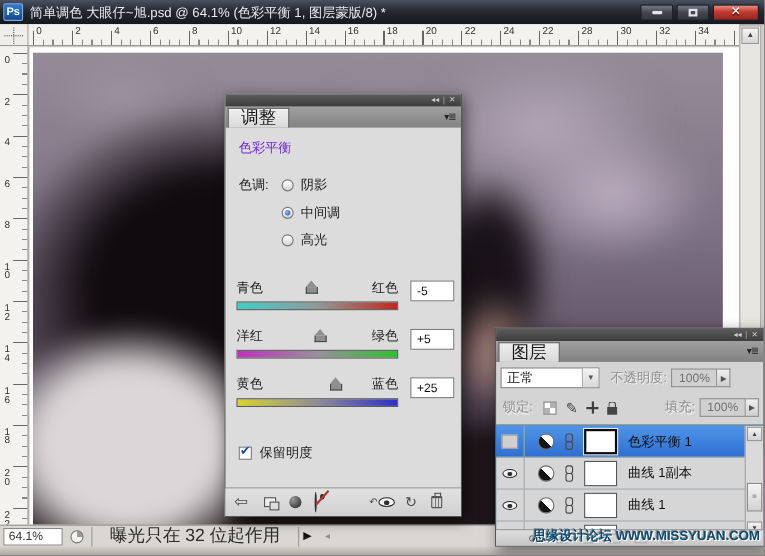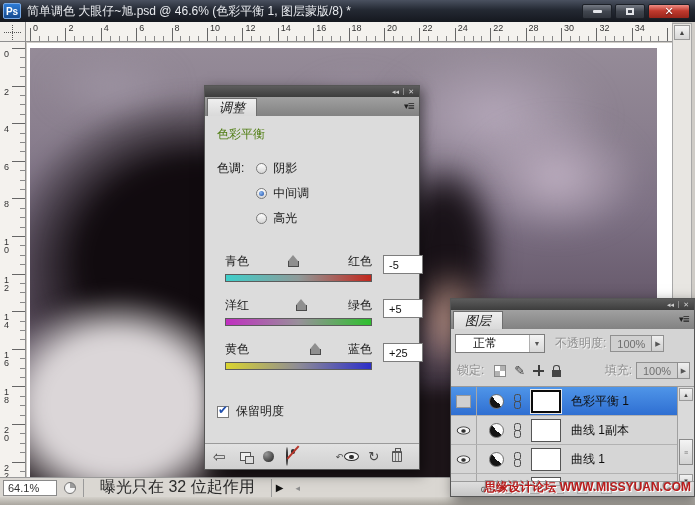--- a/index.html
+++ b/index.html
@@ -79,36 +79,36 @@
   
   .panel { position:absolute; background:#dcdcdc; border:1px solid #565656;
     box-shadow:3px 4px 12px rgba(0,0,0,.5); }
   .panel-grip { height:11px; background:linear-gradient(#5c5c5c,#3d3d3d); display:flex;
     justify-content:flex-end; align-items:center; gap:4px; padding:0 5px; }
   .grip-ic { color:#cfcfcf; font-size:7px; line-height:1; }
   .grip-sep { width:1px; height:7px; background:#8a8a8a; }
   .tab-row { height:19px; background:linear-gradient(#a0a0a0,#828282); display:flex;
     align-items:flex-end; position:relative; }
   .tab { height:18px; padding:0 11px; background:linear-gradient(#efefef,#d9d9d9);
-    border:1px solid #6e6e6e; border-bottom:none; font-size:13px; color:#1a1a1a; display:flex;
-    align-items:center; margin-left:2px;font-style:italic; }
+    border:1px solid #6e6e6e; border-bottom:none; font-size:16px; color:#1a1a1a; display:flex;
+    align-items:center; margin-left:2px; }
   .panel-menu { position:absolute; right:5px; top:4px; font-size:9px; color:#222;
     letter-spacing:-1px; }
 
   
   .adj-panel { left:204px; top:85px; width:216px; height:385px; z-index:20; }
-  .adj-title { font-size:12px; color:#4d7c0f; padding:10px 12px 0; }
+  .adj-title { font-size:12px; color:#6d28d9; padding:10px 12px 0; }
   .tone-row { display:flex; padding:17px 12px 0; font-size:12px; color:#1c1c1c; }
   .radio-col { margin-left:12px; display:flex; flex-direction:column; gap:8px; }
   .radio { display:flex; align-items:center; gap:6px; font-size:12px; }
   .rb { width:11px; height:11px; border-radius:50%; border:1px solid #7a7a7a;
     background:linear-gradient(#fefefe,#d6d6d6); }
   .rb.on::after { content:""; display:block; width:5px; height:5px; margin:2px; border-radius:50%;
     background:radial-gradient(circle at 35% 35%,#8db9f2,#1d4fa8); }
-  .sliders { margin-top:26px;margin-left:10px; }
+  .sliders { margin-top:26px; }
   .slider-block { position:relative; height:44px; padding-left:10px; }
   .sl-labels { display:flex; justify-content:space-between; width:147px; font-size:12px;
     color:#1c1c1c; }
   .sl-track { position:relative; width:147px; height:8px; border:1px solid #5c5c5c; margin-top:4px; }
   .tr-cyanred  { background:linear-gradient(to right,#3ecfca,#8f9a99 50%,#c2271d); }
   .tr-maggreen { background:linear-gradient(to right,#c02fc0,#98909a 50%,#2fc02f); }
   .tr-yelblue  { background:linear-gradient(to right,#d9d42f,#8e8c96 50%,#2d2fc9); }
   .sl-handle { position:absolute; top:8px; width:11px; height:6px; background:#8f8f8f;
     border:1px solid #4a4a4a; border-top:none; }
   .sl-handle::before { content:""; position:absolute; left:-1px; top:-6px; width:0; height:0;
@@ -145,21 +145,21 @@
   .i-trash { position:relative; margin-left:13px; width:10px; height:11px; border:1px solid #555;
     border-top:2px solid #555; border-radius:1px;
     background:repeating-linear-gradient(to right,transparent 0 2px,#777 2px 3px); }
   .i-trash::before { content:""; position:absolute; left:2px; top:-5px; width:4px; height:2px;
     border:1px solid #555; border-bottom:none; }
 
   
   .layers-panel { left:450px; top:298px; width:245px; height:199px; z-index:19; background:#d4d4d4; }
   .blend-row { display:flex; align-items:center; padding:4px 4px 0 4px; height:25px; }
   .dropdown { width:90px; height:19px; background:#fff; border:1px solid #7d7d7d; display:flex;
-    align-items:center; font-size:12px; color:#111; padding-left:17px; }
+    align-items:center; font-size:12px; color:#111; padding-left:5px; }
   .dd-btn { margin-left:auto; width:15px; height:17px; border-left:1px solid #b0b0b0;
     background:linear-gradient(#f4f4f4,#d8d8d8); display:flex; align-items:center;
     justify-content:center; font-size:7px; color:#555; }
   .dim-label { color:#8f8f8f; font-size:12px; text-shadow:1px 1px 0 #f0f0f0; margin-left:10px;
     margin-right:4px; }
   .spin { width:42px; height:17px; border:1px solid #909090; background:#d0d0d0; color:#707070;
     font-size:11px; display:flex; align-items:center; justify-content:center; }
   .spin-btn { width:12px; height:17px; border:1px solid #909090; border-left:none;
     background:linear-gradient(#efefef,#cfcfcf); color:#555; font-size:7px; display:flex;
     align-items:center; justify-content:center; }
@@ -205,30 +205,30 @@
   .ls-thumb { position:absolute; left:1px; right:1px; top:52px; height:26px;
     background:linear-gradient(#f4f4f4,#d2d2d2); border:1px solid #8a8a8a; display:flex;
     align-items:center; justify-content:center; font-size:7px; color:#777; letter-spacing:0; }
   .layers-footer { position:absolute; left:0; right:0; bottom:0; height:15px;
     border-top:1px solid #9a9a9a; background:linear-gradient(#dedede,#c6c6c6); display:flex;
     align-items:center; }
   .layers-footer .i-chain { transform:rotate(90deg) scale(.75); margin-left:32px; height:13px; }
   .ghost-ic { width:11px; height:9px; border:1px solid #a9a9a9; background:#d4d4d4;
     margin-left:13px; }
   .watermark { position:absolute; right:3px; bottom:0px; font-size:12px; font-weight:bold;
-    color:#b91c1c; text-shadow:1px 1px 0 #fff,-1px -1px 0 #8d8d8d; white-space:nowrap; z-index:30; }
+    color:#0c4a6e; text-shadow:1px 1px 0 #fff,-1px -1px 0 #8d8d8d; white-space:nowrap; z-index:30; }
 </style>
 </head>
 <body>
 
 <div class="app">
 
   <div class="titlebar">
     <div class="ps-badge">Ps</div>
-    <div class="title-text">简单调色 大眼仔~旭.psd @ 46.6% (色彩平衡 1, 图层蒙版/8) *</div>
+    <div class="title-text">简单调色 大眼仔~旭.psd @ 64.1% (色彩平衡 1, 图层蒙版/8) *</div>
     <div class="win-btns">
       <div class="win-btn">
           <span class="bar"></span>
         </div>
       <div class="win-btn">
           <span class="box"></span>
         </div>
       <div class="win-btn close">
           <span class="x">✕</span>
         </div>

